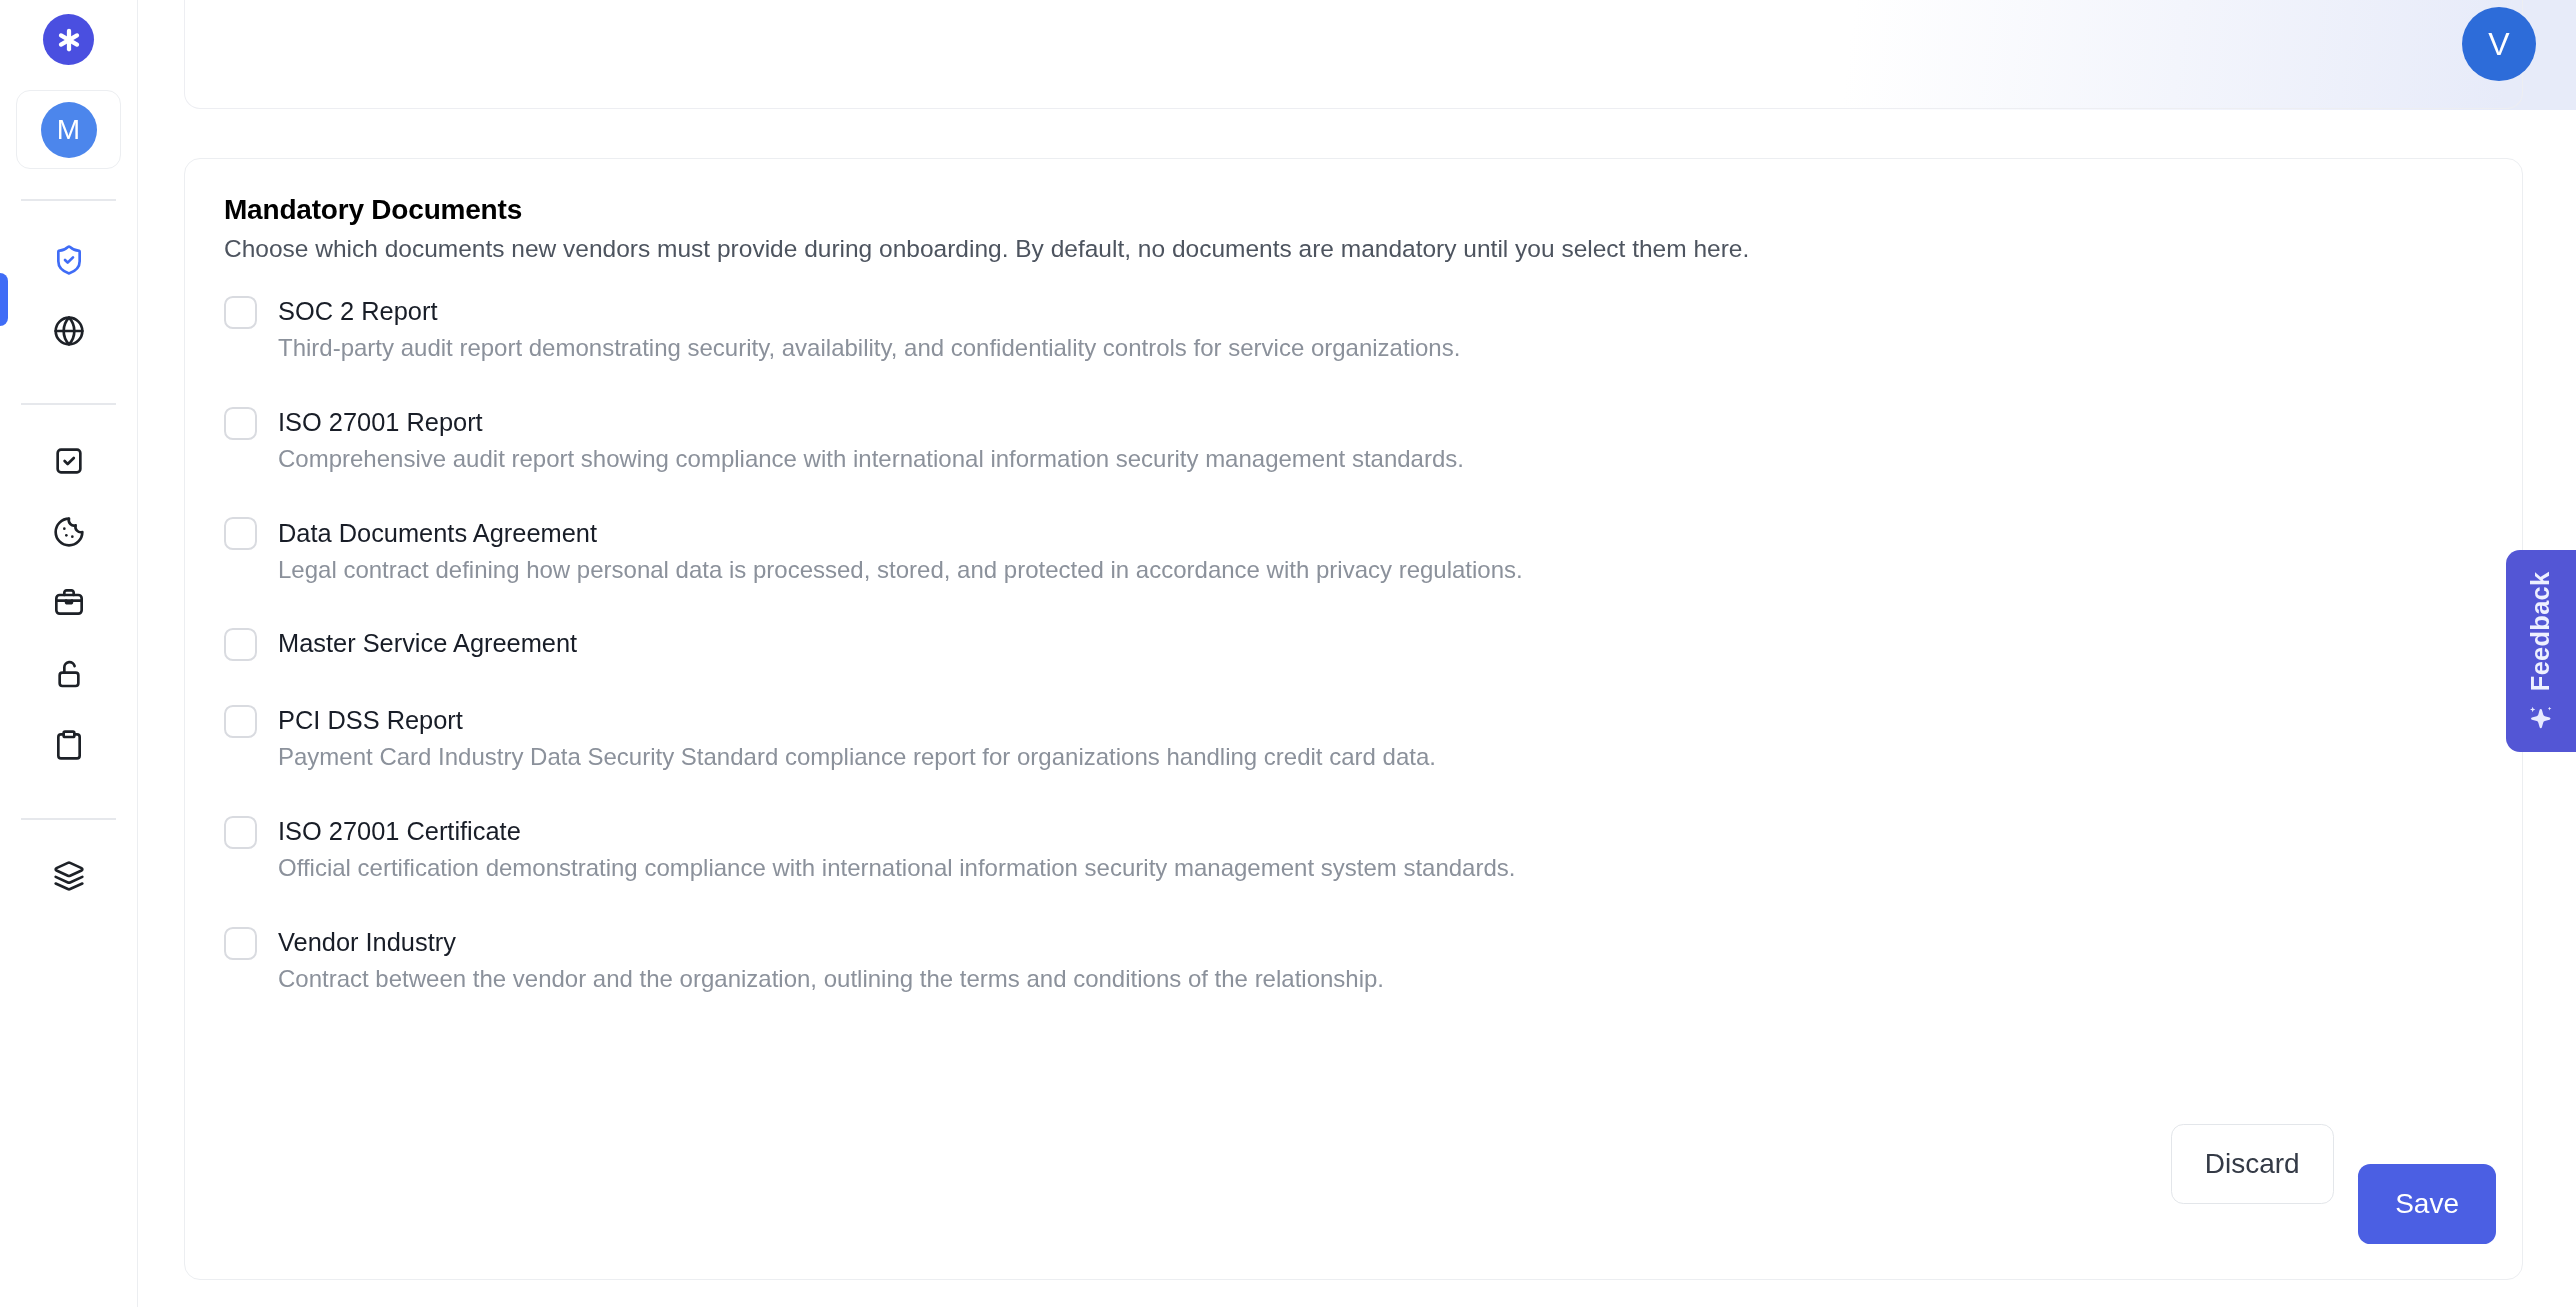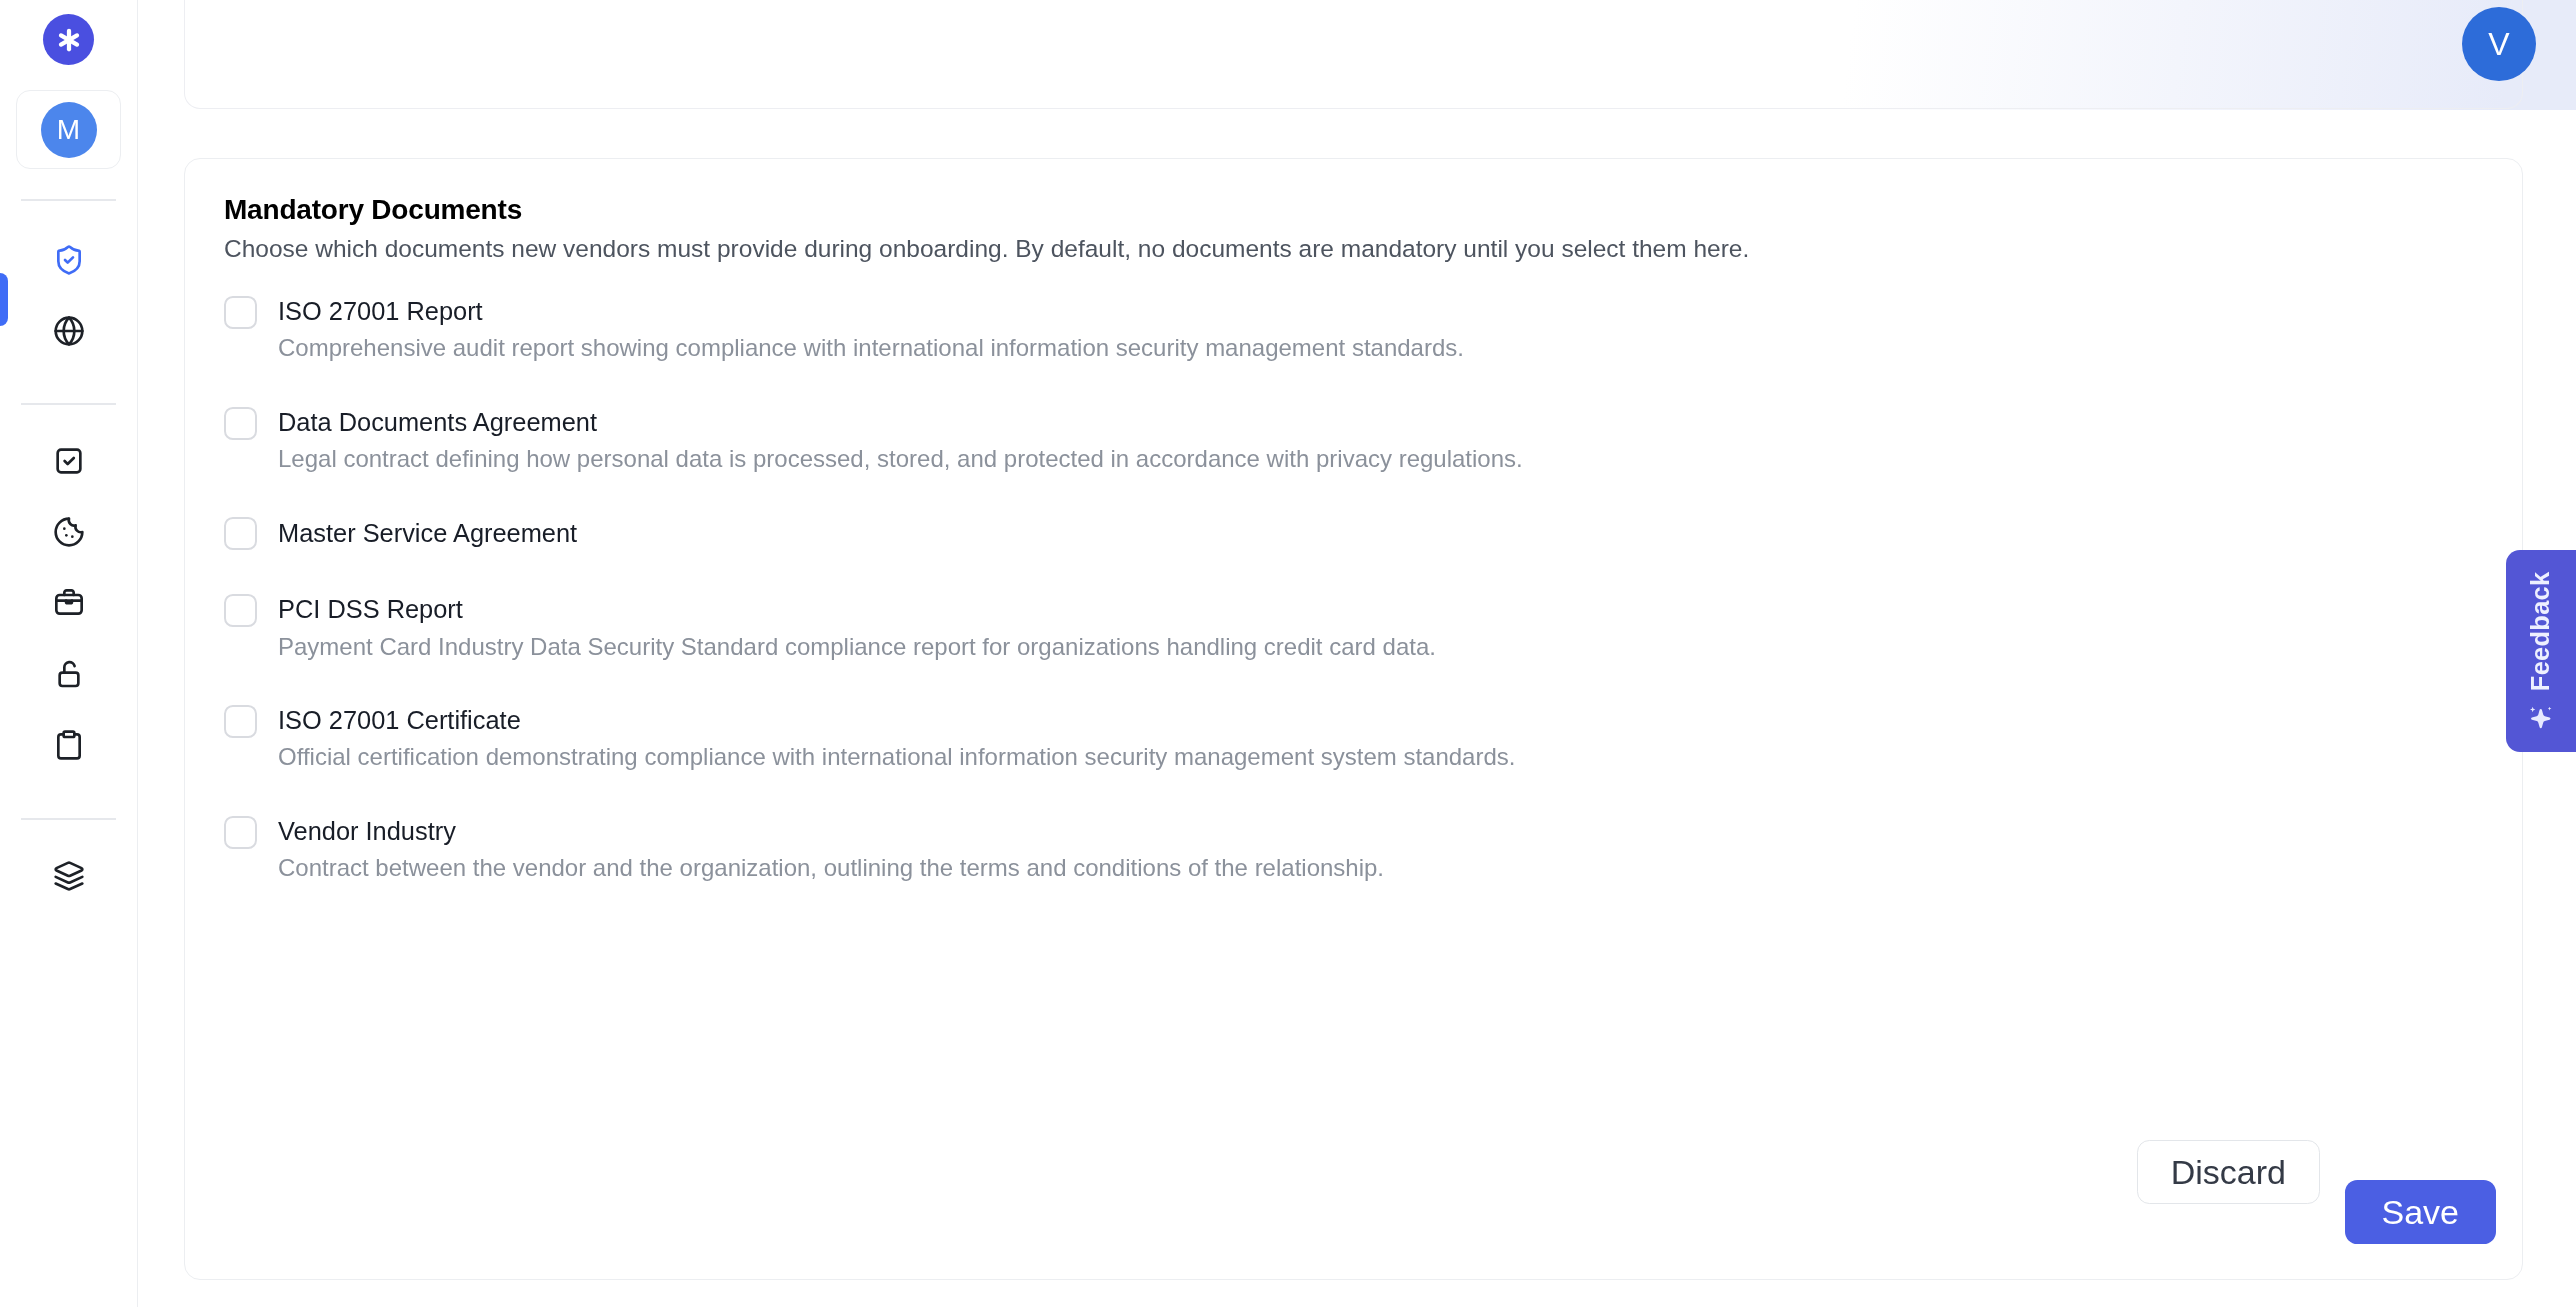--- a/index.html
+++ b/index.html
@@ -64,21 +64,21 @@
   .doc-list { margin-top:32px; }
   .doc-row { display:flex; align-items:flex-start; gap:21px; margin-bottom:43px; }
   .cbx {
     width:33px; height:33px; flex:none; margin-top:0.9px;
     border:2.6px solid #d9dbe0; border-radius:8.8px; background:#fff; cursor:pointer;
   }
   .doc-name { font-size:25.4px; font-weight:500; color:#181d27; line-height:33px; }
   .doc-desc { font-size:24px; color:#8b919b; margin-top:6.1px; line-height:1.2; }
 
   .actions { position:absolute; right:26px; bottom:35px; display:flex; gap:24.5px; }
-  .btn { height:64px; border-radius:12.3px; font-size:34px; font-family:inherit; cursor:pointer; }
+  .btn { height:80px; border-radius:12.3px; font-size:28px; font-family:inherit; cursor:pointer; }
   .btn-discard { background:#fff; border:1.8px solid #e3e6ea; color:#343a46; padding:0 33px; font-weight:500; }
   .btn-save { background:#4b5fe3; border:none; color:#fff; padding:0 37px; font-weight:500;margin-top:40px; }
 
   
   .feedback {
     position:absolute; right:0; top:550px; width:70px; height:202px;
     background:#5356d5; border:none; border-radius:14px 0 0 14px; cursor:pointer;
   }
   .feedback-inner { transform:rotate(-90deg); display:flex; align-items:center; gap:12.3px; white-space:nowrap; }
   .feedback-label { color:#eef0ff; font-size:25.4px; font-weight:600; letter-spacing:0.3px; }
@@ -173,20 +173,27 @@
 <header class="topbar">
   <div class="upper-card-edge"></div>
 </header>
 <div class="avatar center">V</div>
 
 <main class="card">
   <h1>Mandatory Documents</h1>
   <p class="subtitle">Choose which documents new vendors must provide during onboarding. By default, no documents are mandatory until you select them here.</p>
 
   <div class="doc-list">
+  <div class="doc-row">
+    <div class="cbx"></div>
+    <div>
+      <div class="doc-name">SOC 2 Report</div>
+      <div class="doc-desc">Third-party audit report demonstrating security, availability, and confidentiality controls for service organizations.</div>
+    </div>
+  </div>
 
   <div class="doc-row">
     <div class="cbx"></div>
     <div>
       <div class="doc-name">ISO 27001 Report</div>
       <div class="doc-desc">Comprehensive audit report showing compliance with international information security management standards.</div>
     </div>
   </div>
 
   <div class="doc-row">

